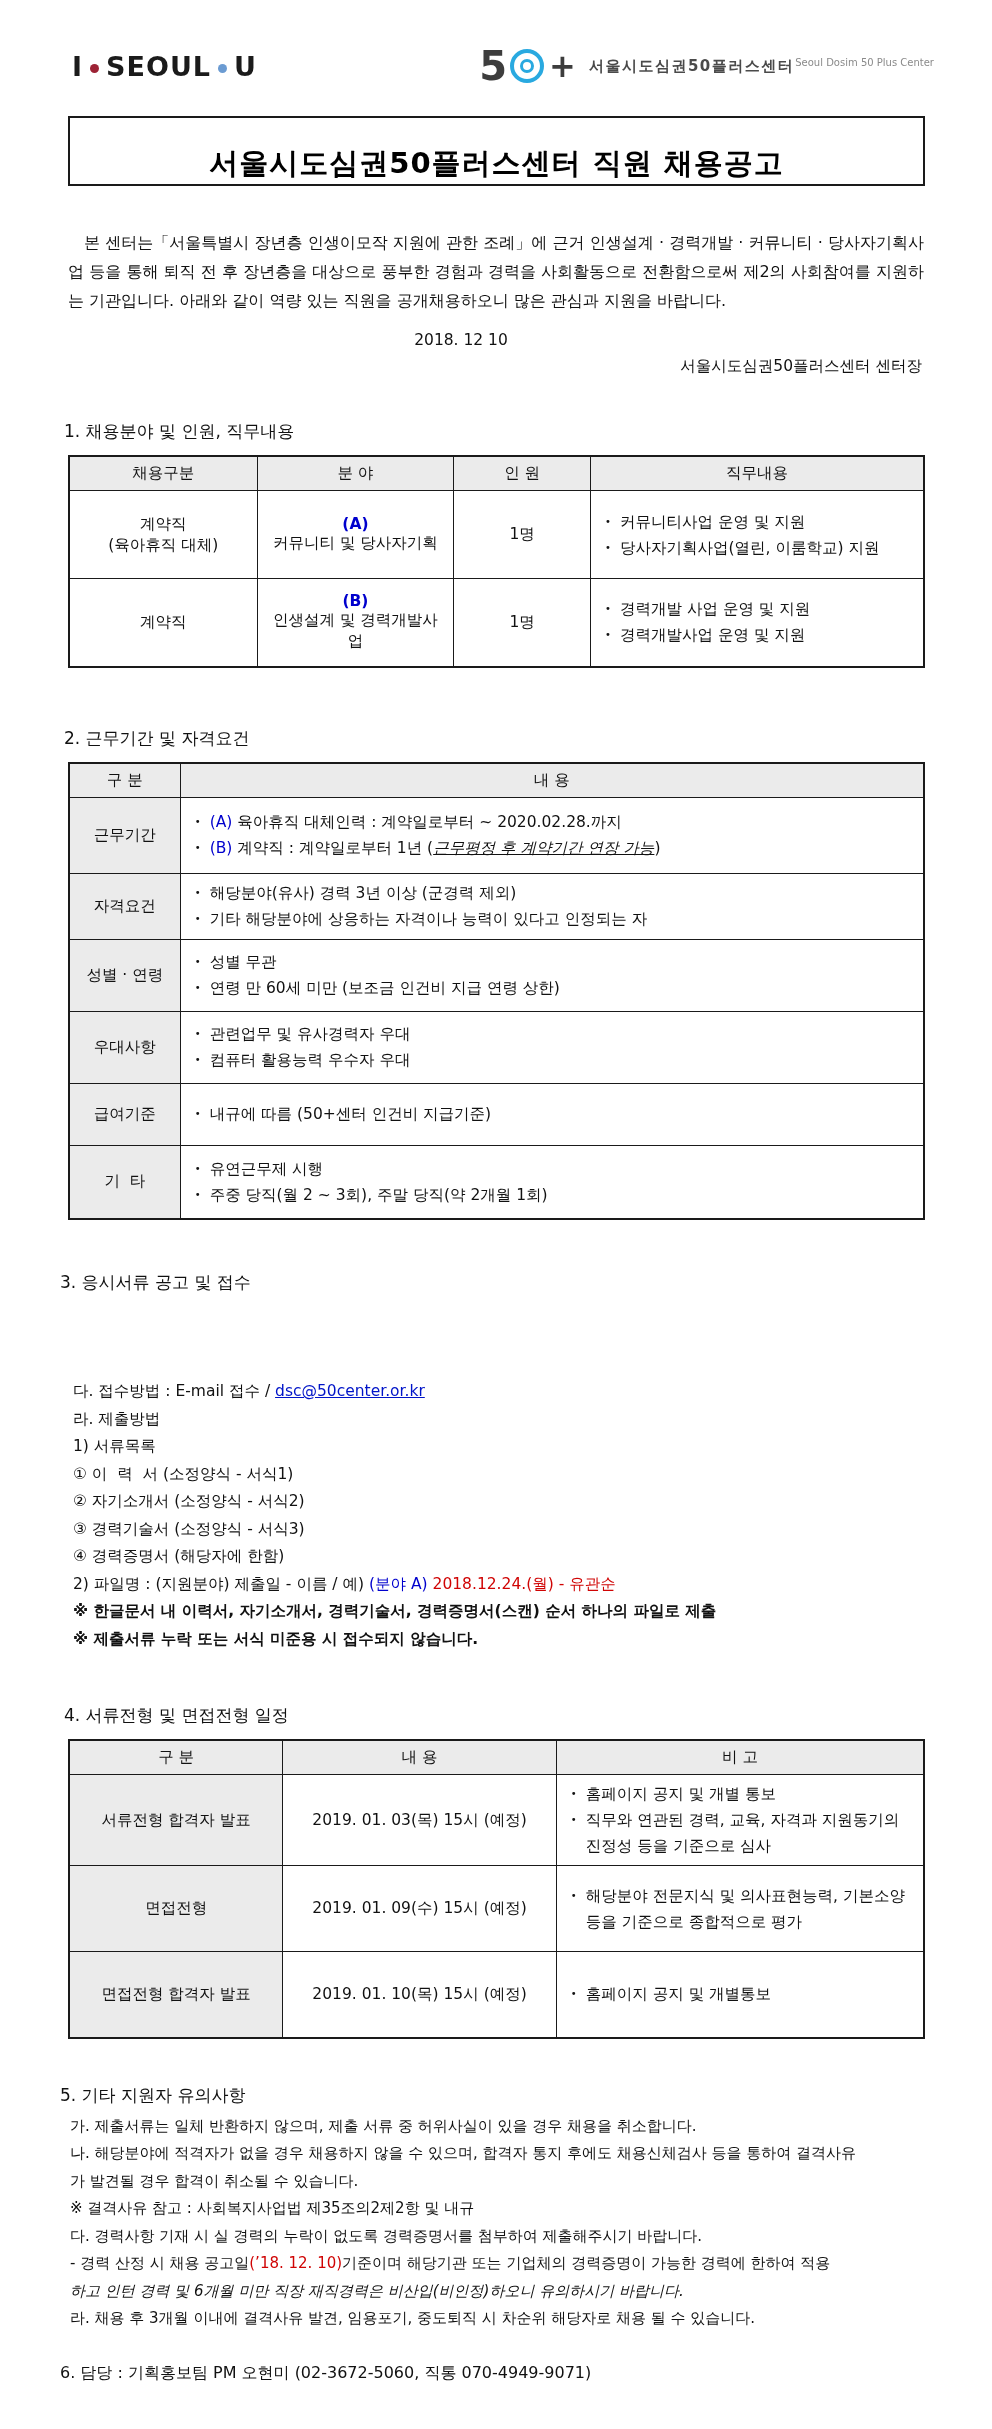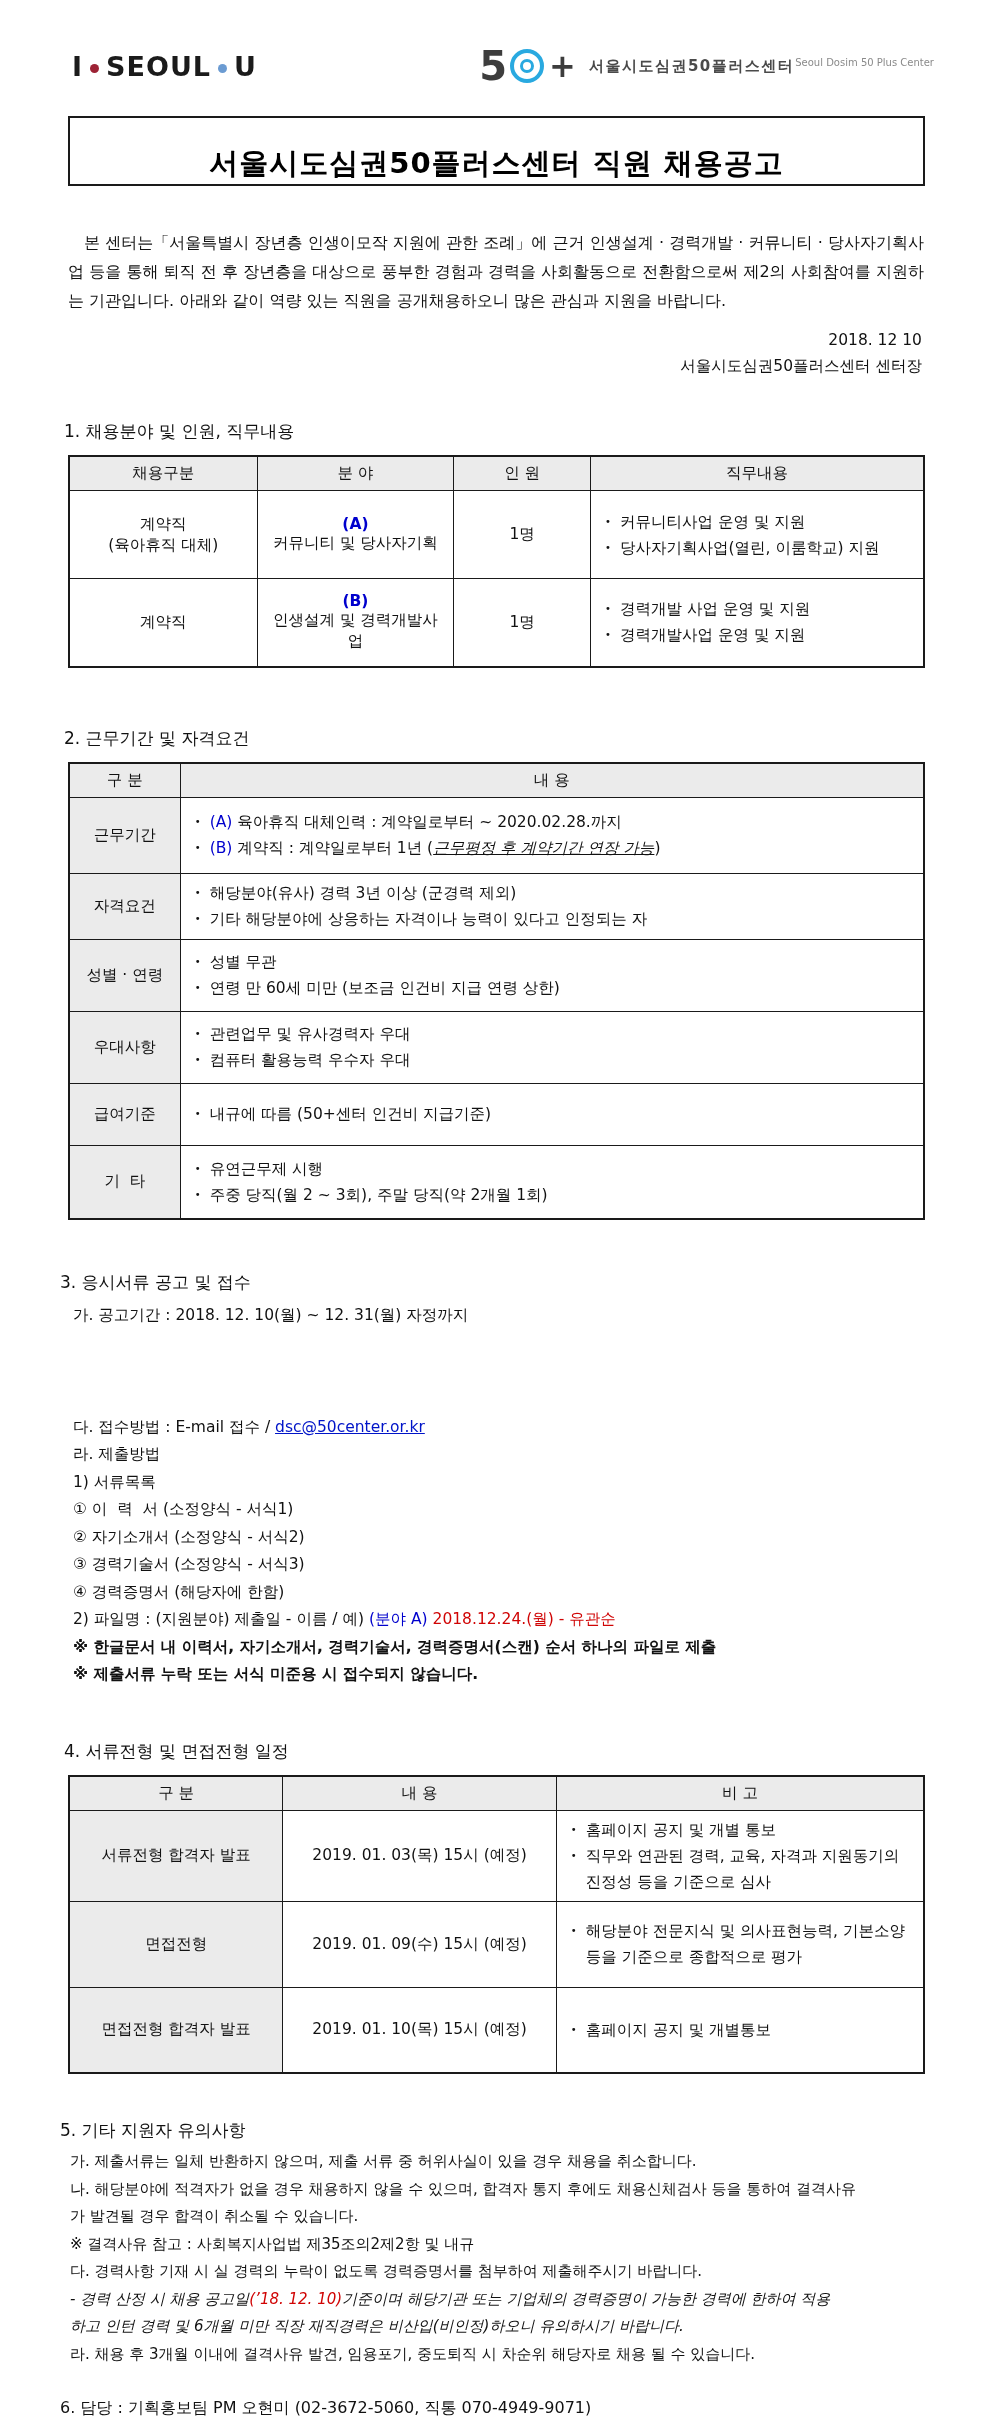--- a/index.html
+++ b/index.html
@@ -24,21 +24,21 @@
   .l50t .en{font-size:10px;color:#8a8a8a;}
 
   
   .title-box{margin:30px 67px 0 68px;height:66px;border:2px solid #1a1a1a;
              display:flex;align-items:flex-end;justify-content:center;}
   .title-box h1{margin:0;font-size:29px;font-weight:bold;color:#000;letter-spacing:1px;}
 
   
   .intro{margin:42px 68px 0 68px;font-size:16px;line-height:29px;text-align:justify;text-indent:16px;}
   .rline{text-align:right;margin-right:70px;font-size:15.5px;line-height:26px;}
-  .date{margin-top:12px;}
+  .date{margin-top:12px;text-align:center;}
 
   
   .sec-h{font-size:17px;line-height:24px;margin-left:64px;}
   .h1m{margin-top:40px;margin-bottom:12px;}
   .h2m{margin-top:58px;margin-bottom:12px;}
   .h4m{margin-top:50px;margin-bottom:12px;}
 
   
   .t{border-collapse:collapse;border:2px solid #1a1a1a;margin-left:68px;width:857px;font-size:15.5px;color:#111;}
   .t th,.t td{border:1px solid #1a1a1a;vertical-align:middle;}
@@ -63,21 +63,21 @@
   .ind1{margin-left:36px;}
   .ind2{margin-left:52px;}
   .ind3{margin-left:70px;}
 
   
   .s5{margin-left:60px;font-size:15px;}
   .s5 .sec-h{margin-left:0;margin-top:44px;margin-bottom:6px;}
   .s5 .ln{line-height:27.5px;margin-left:10px;white-space:nowrap;}
   .i-na2{margin-left:38px;}
   .i-note{margin-left:44px;}
-  .i-dash{margin-left:54px;font-style:italic;}
+  .i-dash{margin-left:54px;}
   .i-dash2{margin-left:70px;font-style:italic;}
 
   .s6{margin-left:60px;margin-top:30px;font-size:16px;}
 
   .blue{color:#0000cd;}
   .red{color:#d00404;}
   .bold{font-weight:bold;}
   .em-u{font-style:italic;text-decoration:underline;}
   .link{color:#0014c8;text-decoration:underline;}
 </style>
@@ -259,21 +259,20 @@
               <span class="blt">•</span>
               <span>주중 당직(월 2 ~ 3회), 주말 당직(약 2개월 1회)</span>
             </div>
         </td>
       </tr>
     </tbody>
   </table>
 
   <div class="s3">
     <div class="sec-h">3. 응시서류 공고 및 접수</div>
-    <div class="ln">가. 공고기간 : 2018. 12. 10(월) ~ 12. 31(월) 자정까지</div>
     <div class="ln gap-da"><span>다. 접수방법 : E-mail 접수 /</span> <a class="link" href="#">dsc@50center.or.kr</a></div>
     <div class="ln">라. 제출방법</div>
     <div class="ln ind1">1) 서류목록</div>
     <div class="ln ind2">① 이&nbsp;&nbsp;력&nbsp;&nbsp;서 (소정양식 - 서식1)</div>
     <div class="ln ind2">② 자기소개서 (소정양식 - 서식2)</div>
     <div class="ln ind2">③ 경력기술서 (소정양식 - 서식3)</div>
     <div class="ln ind2">④ 경력증명서 (해당자에 한함)</div>
     <div class="ln ind1"><span>2) 파일명 : (지원분야) 제출일 - 이름 / 예)</span> <span class="blue">(분야 A)</span> <span class="red">2018.12.24.(월) - 유관순</span></div>
     <div class="ln ind3 bold">※ 한글문서 내 이력서, 자기소개서, 경력기술서, 경력증명서(스캔) 순서 하나의 파일로 제출</div>
     <div class="ln ind3 bold">※ 제출서류 누락 또는 서식 미준용 시 접수되지 않습니다.</div>

